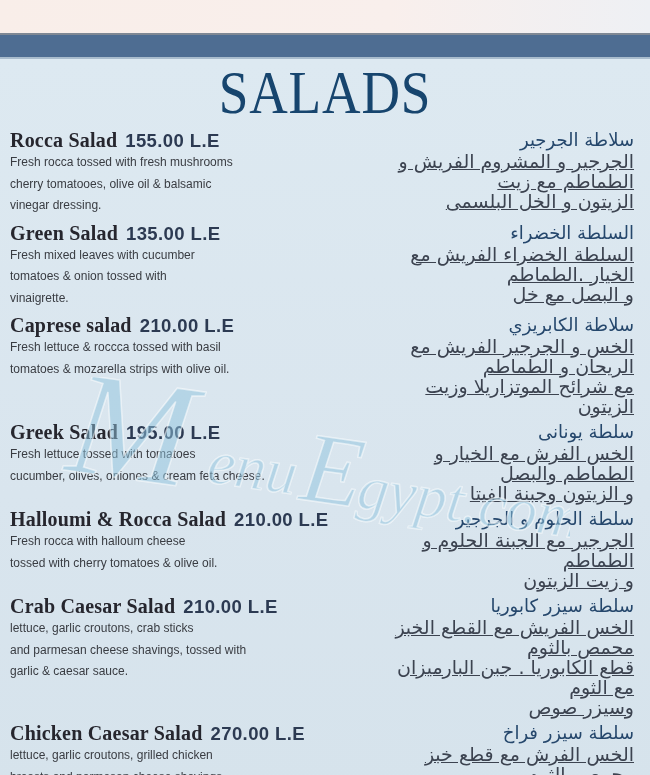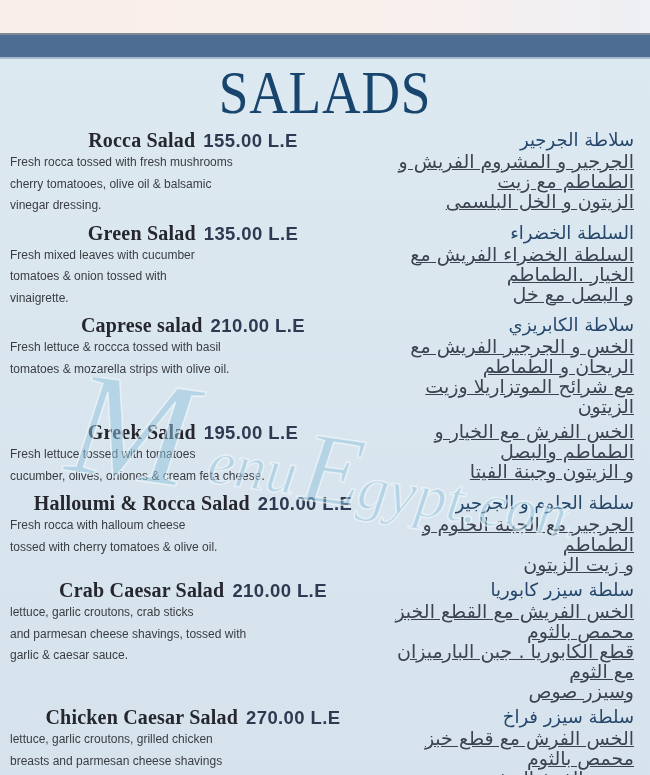--- a/index.html
+++ b/index.html
@@ -37,21 +37,21 @@
     font-family:"Liberation Serif",serif;
     font-size:62px;line-height:60px;
     color:#17456e;
     margin:3px 0 7px 0;
     transform:scaleX(0.86);
     font-weight:400;
     letter-spacing:1px;
   }
   .item{display:flex;margin-bottom:5px;}
   .en-block{width:366px;flex:none;}
-  .en-head{display:flex;justify-content:center;align-items:baseline;gap:8px;}
+  .en-head{display:flex;justify-content:flex-start;align-items:baseline;gap:8px;}
   .en-name{
     font-family:"Liberation Serif",serif;
     font-weight:700;font-size:20px;line-height:22px;
     color:#26262e;letter-spacing:.2px;
   }
   .price{
     font-family:"Liberation Sans",sans-serif;
     font-weight:700;font-size:18.5px;
     color:#2c3a52;letter-spacing:.4px;
     white-space:nowrap;
@@ -142,20 +142,21 @@
   <div class="item">
     <div class="en-block">
       <div class="en-head">
         <span class="en-name">Greek Salad</span>
         <span class="price">195.00 L.E</span>
       </div>
       <div class="en-desc">Fresh lettuce tossed with tomatoes
 cucumber, olives, oniones &amp; cream feta cheese.</div>
     </div>
     <div class="ar-block">
+      <div class="ar-name">سلطة يونانى</div>
       <div class="ar-desc">الخس الفرش مع الخيار و الطماطم والبصل
 و الزيتون وجبنة الفيتا</div>
     </div>
   </div>
 
   <div class="item">
     <div class="en-block">
       <div class="en-head">
         <span class="en-name">Halloumi &amp; Rocca Salad</span>
         <span class="price">210.00 L.E</span>

